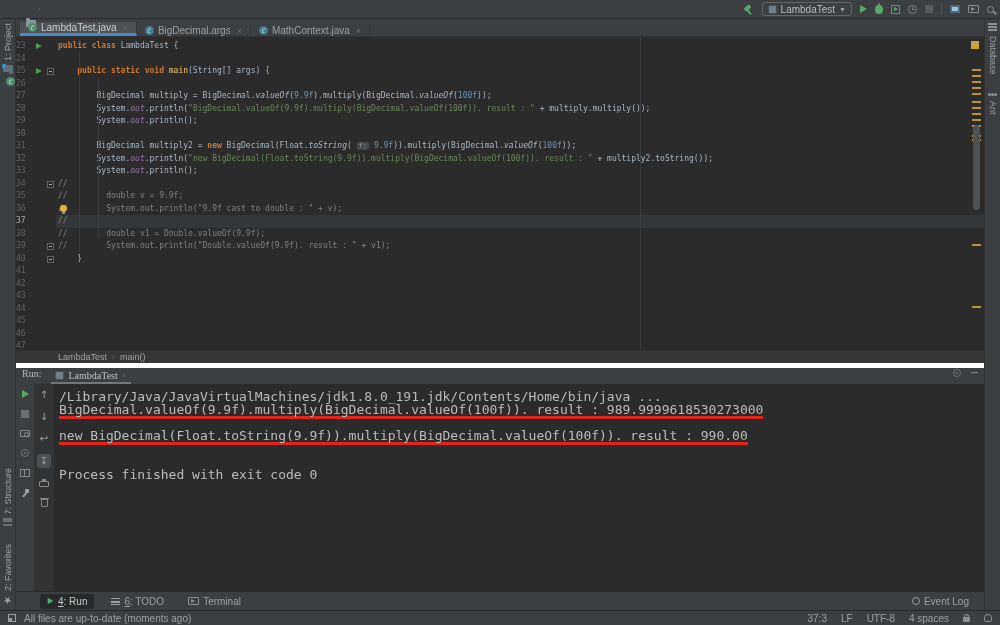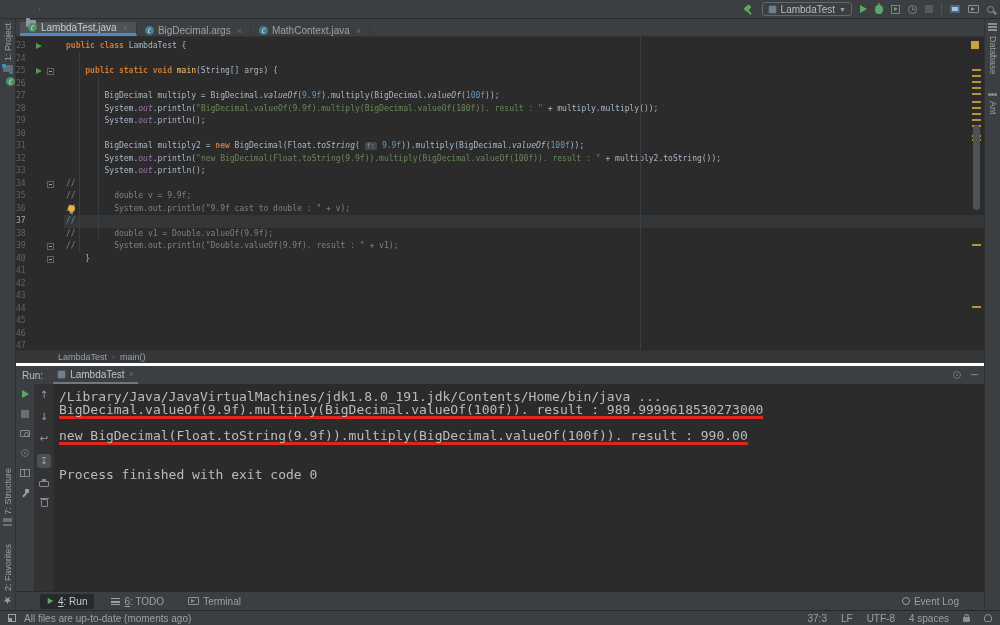--- a/index.html
+++ b/index.html
@@ -84,21 +84,21 @@
   .tab .close{color:#686b6e;font-size:9px;margin-left:2px;}
   
   .editor{height:313px;background:#2b2b2b;position:relative;overflow:hidden;font-family:"DejaVu Sans Mono",monospace;font-size:8px;padding-top:3px;}
   .crow{display:flex;height:12.5px;line-height:12.5px;position:relative;}
   .lnum{width:18px;text-align:left;padding-right:2px;color:#606366;flex:none;}
   .lnum.lncur{color:#a6a8aa;}
   .gico{width:11px;flex:none;position:relative;}
   .runarrow{position:absolute;left:2px;top:3px;width:0;height:0;border-left:6px solid #4d9e53;border-top:3.5px solid transparent;border-bottom:3.5px solid transparent;}
   .foldbox{position:absolute;left:2px;top:3px;width:7px;height:7px;border:1px solid #5e6264;}
   .foldbox::after{content:"";position:absolute;left:1px;top:2px;width:3px;height:1px;background:#9da0a3;}
-  .ctext{flex:1;white-space:pre;padding-left:2px;position:relative;margin-left:8px;}
+  .ctext{flex:1;white-space:pre;padding-left:2px;position:relative;}
   .ctext.curline{background:#333739;}
   .tk-kw{color:#cc7832;font-weight:bold;}
   .tk-pl{color:#a9b7c6;}
   .tk-num{color:#6897bb;}
   .tk-str{color:#6a8759;}
   .tk-cmt{color:#808080;}
   .tk-fldi{color:#9876aa;font-style:italic;}
   .tk-itl{color:#a9b7c6;font-style:italic;}
   .tk-decl{color:#ffc66b;}
   .tk-hint{background:#45494d;color:#8f9295;border-radius:2px;font-size:7px;padding:0 2px;}
@@ -108,21 +108,21 @@
   .indent-guide{position:absolute;width:1px;background:#3b3e40;}
   .g1{left:63px;top:15px;height:200px;}
   .g2{left:82px;top:40px;height:162px;}
   .insp-square{position:absolute;top:4px;right:5px;width:8px;height:8px;background:#c9a23f;}
   .error-stripe{position:absolute;top:14px;right:0;width:14px;bottom:0;}
   .error-stripe i{position:absolute;right:3px;width:9px;height:2px;background:#b9933b;}
   .scroll-thumb{position:absolute;right:4px;top:88px;width:7px;height:85px;background:#4f5254;border-radius:4px;}
   
   .crumbs-bottom{height:13px;background:#353739;border-top:1px solid #2f3133;display:flex;align-items:center;gap:5px;padding-left:42px;font-size:9px;color:#9da0a3;}
   
-  .run-header{height:21px;background:#3c3f41;border-top:3px solid #ffffff;display:flex;align-items:center;padding:0 6px;}
+  .run-header{height:21px;background:#3c3f41;border-top:5px solid #ffffff;display:flex;align-items:flex-start;padding:0 6px;font-family:Liberation Serif, serif;}
   .run-label{font-size:10px;color:#bbbbbb;margin-right:10px;}
   .run-tab{display:flex;align-items:center;gap:4px;font-size:10px;color:#c0c3c6;height:100%;padding:0 4px;border-bottom:2px solid #747678;}
   .run-tab .close{color:#686b6e;font-size:9px;}
   .run-header-right{margin-left:auto;display:flex;align-items:center;gap:10px;}
   .run-body{height:207px;background:#2b2b2b;display:flex;}
   .rtb{width:19px;background:#3c3f41;display:flex;flex-direction:column;align-items:center;gap:12px;padding-top:6px;border-right:1px solid #323232;}
   .rtb.inner{background:#313335;}
   .rtb .sel{background:#4b5052;border-radius:3px;padding:2px 3px;margin:-2px 0;}
   .arrow-glyph{font-size:10px;color:#9fa2a5;line-height:1;font-family:"DejaVu Sans",sans-serif;}
   .console{flex:1;font-family:"DejaVu Sans Mono",monospace;font-size:13px;color:#bcbcbc;padding:6px 0 0 5px;overflow:hidden;}
@@ -480,21 +480,21 @@
           </span>
         <span class="twbtn">
             <i class="mi mi-lines"></i>
             <span><span class="mn">6</span><span>: TODO</span></span>
           </span>
         <span class="twbtn">
             <i class="mi mi-tv"></i>
             <span>Terminal</span>
           </span>
         <span class="tw-right">
-          <span class="twbtn" style="margin-right:10px">
+          <span class="twbtn" style="margin-right:0">
               <i class="mi mi-circle"></i>
               <span>Event Log</span>
             </span>
         </span>
       </div>
     </main>
 
     <aside class="stripe right">
       <span class="vgroup">
         <span class="vlabel down">

